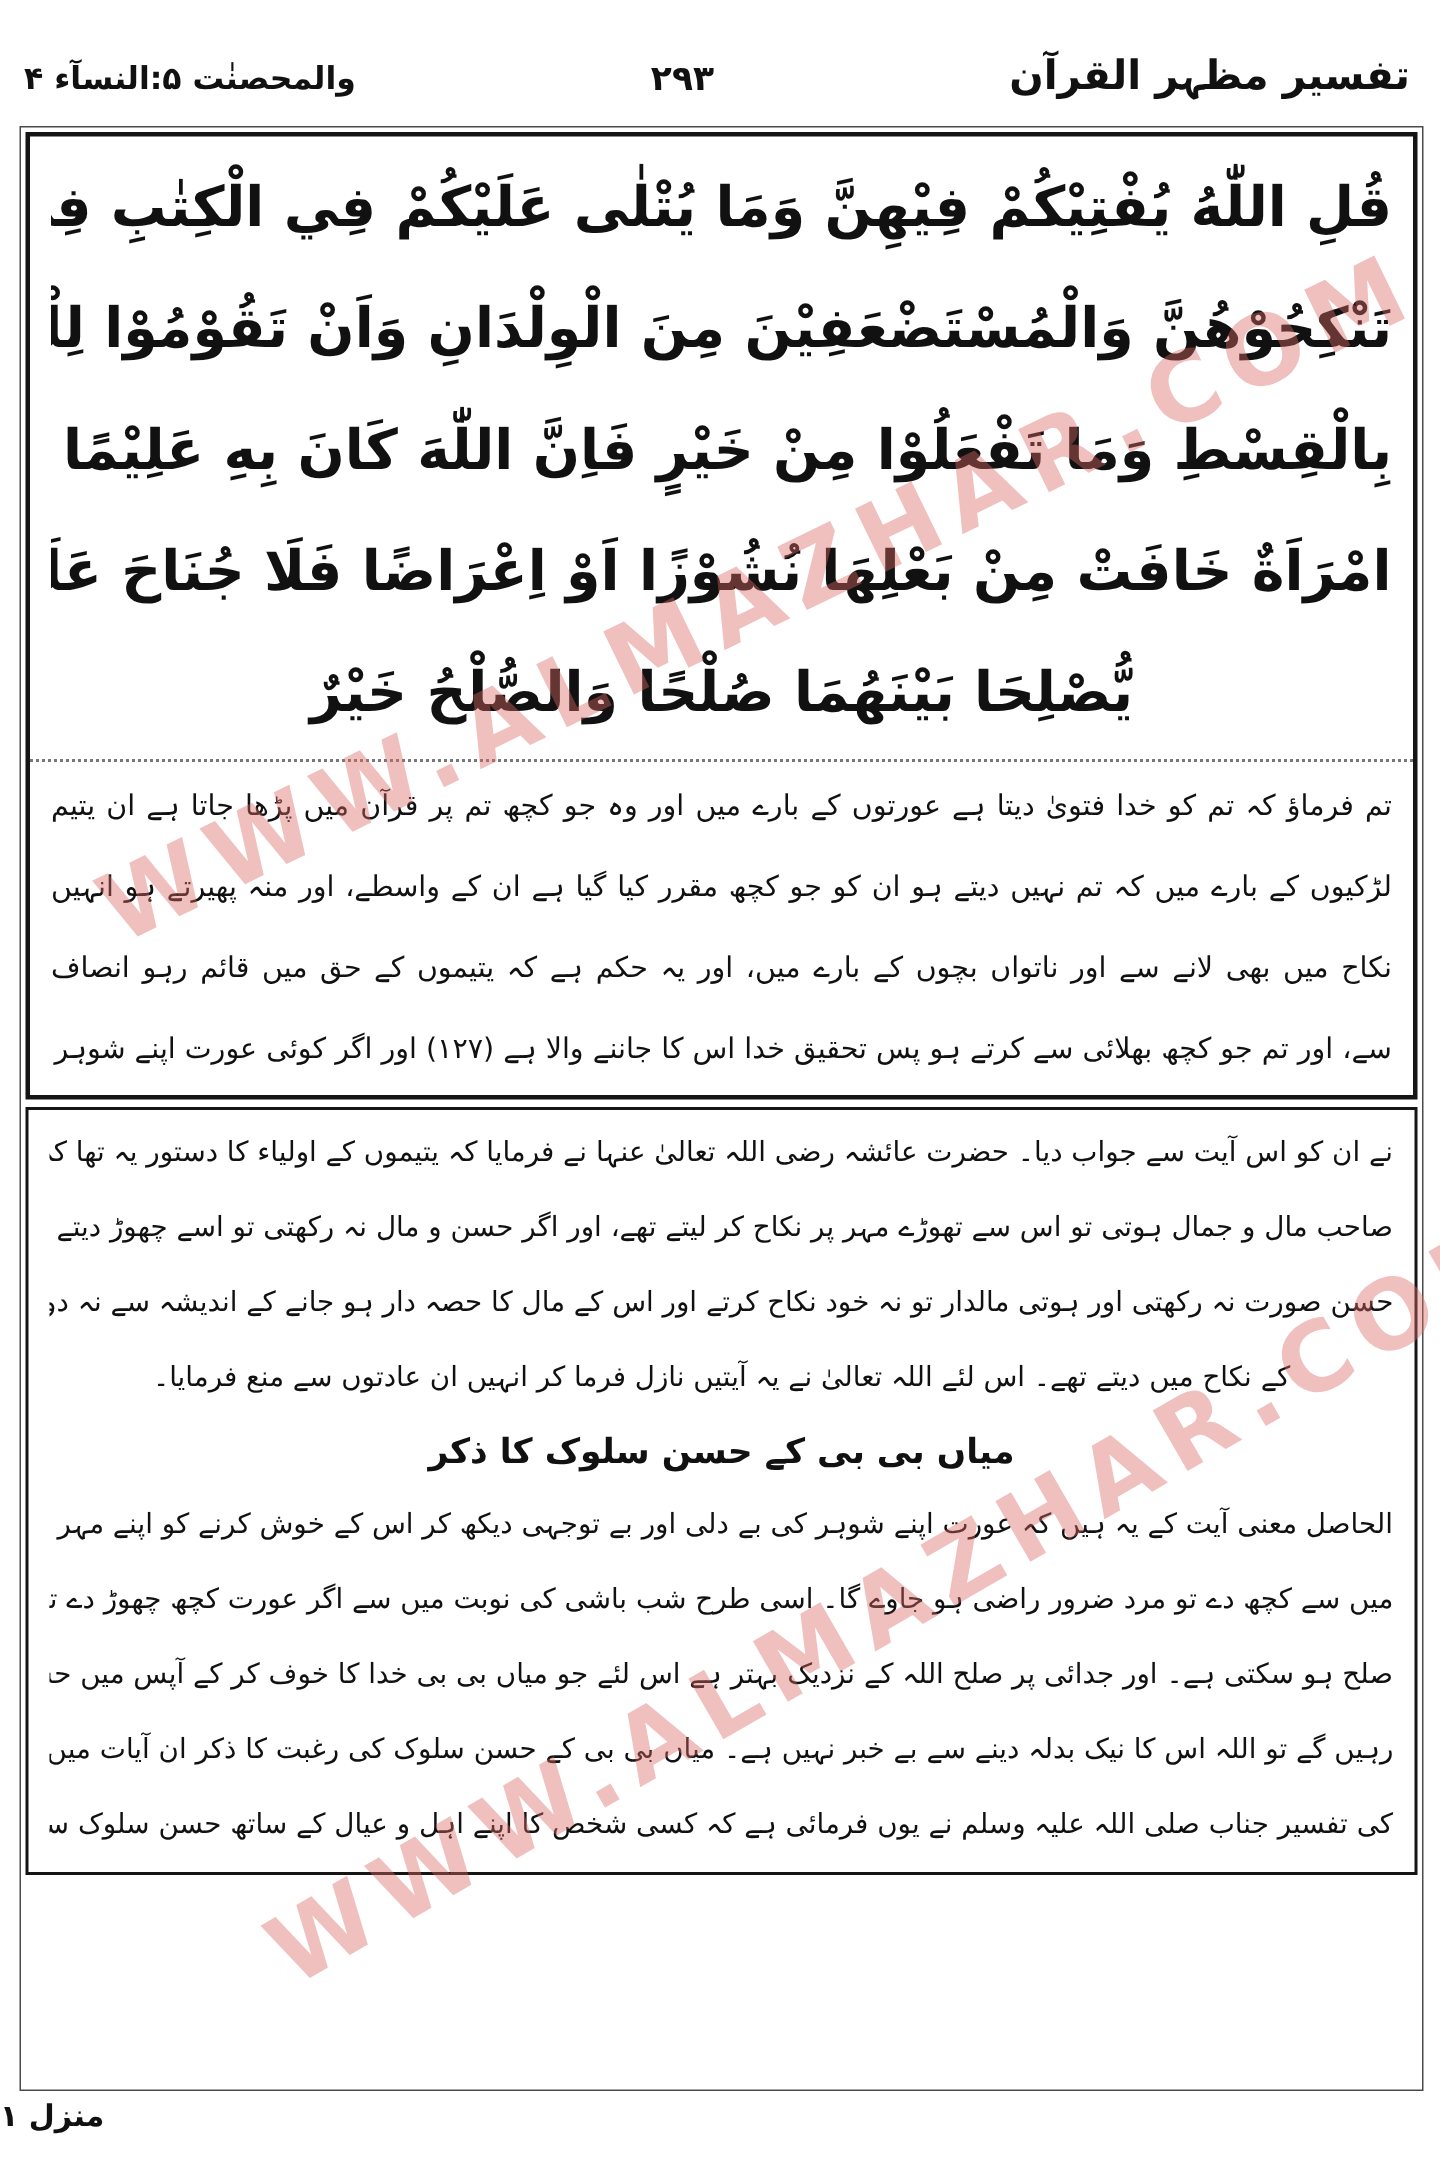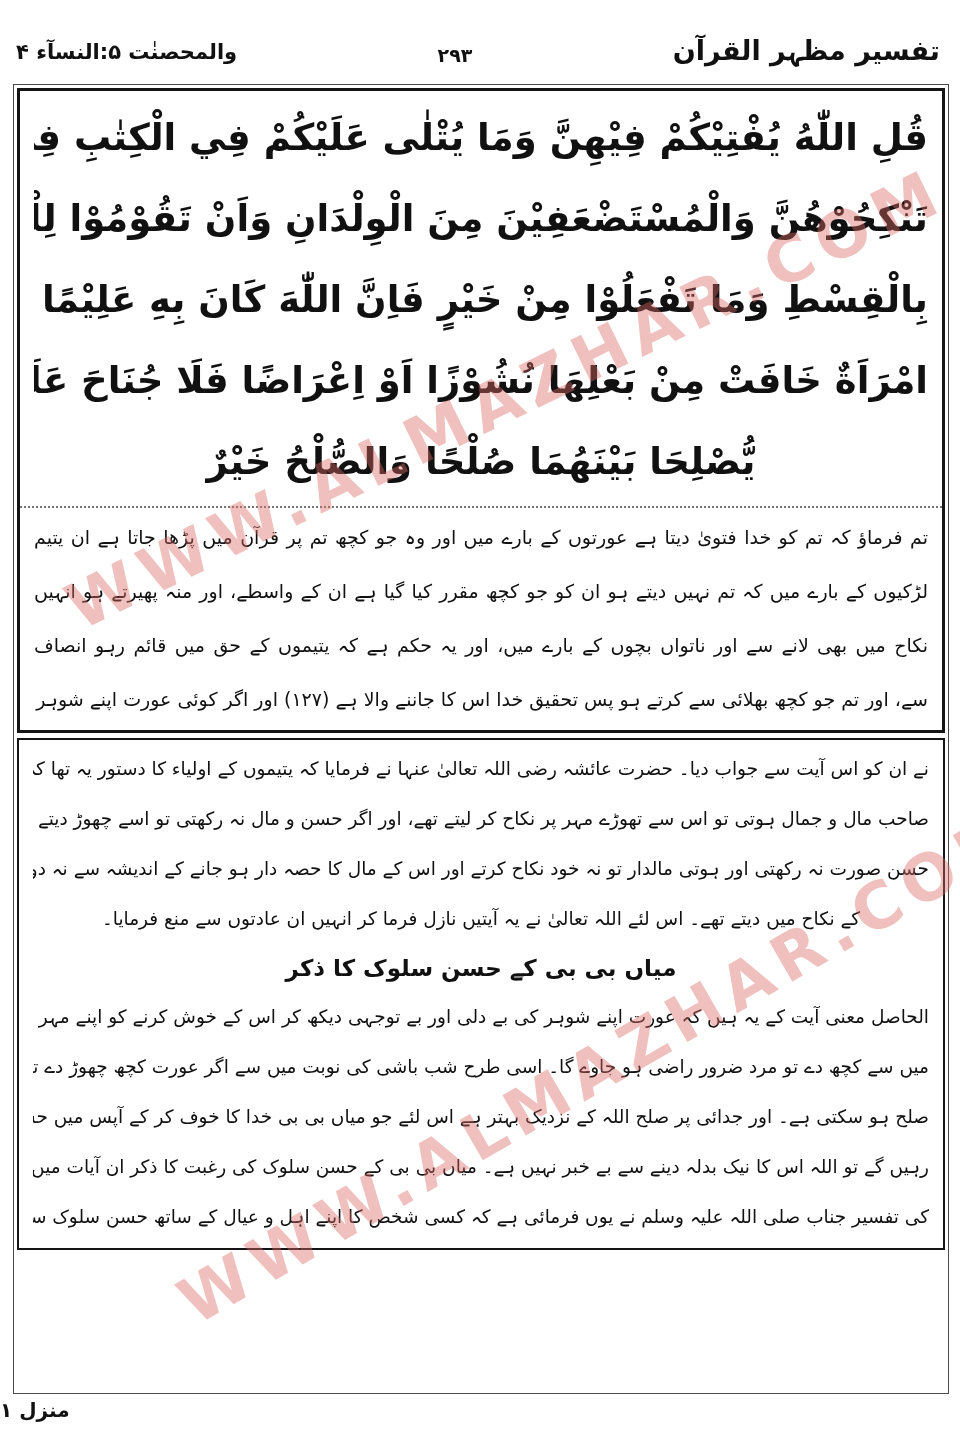--- a/index.html
+++ b/index.html
@@ -13,21 +13,21 @@
   }
   .page { position: absolute; inset: 0; }
 
   
   .header {
     position: absolute; top: 18px; right: 20px; left: 16px; height: 48px;
     display: flex; flex-direction: row; align-items: flex-end;
     direction: rtl;
   }
   .hdr-title { font-size: 27px; font-weight: bold; white-space: nowrap; }
-  .hdr-page  { flex: 1; text-align: center; font-size: 19px; font-weight: bold; }
+  .hdr-page  { flex: 1; text-align: center; font-size: 23px; font-weight: bold; }
   .hdr-ref   { font-size: 21px; font-weight: bold; white-space: nowrap; padding-bottom: 2px; }
 
   
   .frame {
     position: absolute; top: 84px; left: 13px; width: 936px; height: 1310px;
     border: 1px solid #4a4a4a; padding: 3px;
     background: #ffffff;
   }
   .box1 { border: 3px solid #151515; padding: 6px 14px 4px 14px; }
   .box2 { border: 2px solid #151515; padding: 4px 14px 6px 14px; margin-top: 5px; }

